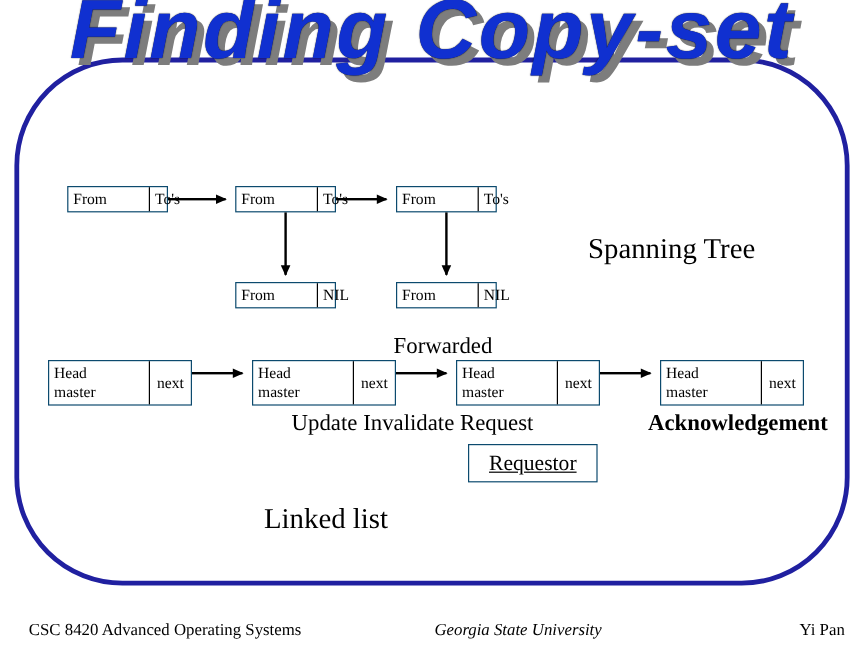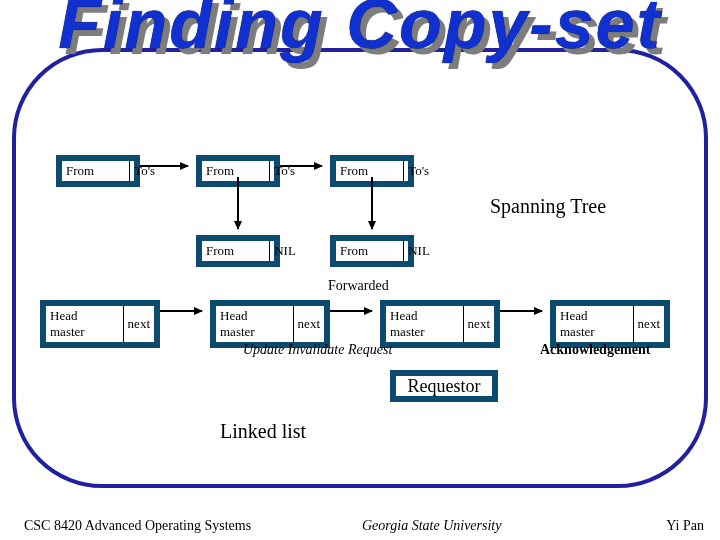--- a/index.html
+++ b/index.html
@@ -42,21 +42,21 @@
   }
   .wordart .main {
     position: relative;
     color: #1030d0;
     z-index: 2;
     text-shadow: 0 0 1px #000;
   }
   
   .cellbox {
     position: absolute;
-    border: 6px solid #0c4a6e;
+    border: 1px solid #0c4a6e;
     display: flex;
     font-size: 13px;
   }
   .cellbox .half {
     flex: 1;
     display: flex;
     align-items: center;
     justify-content: center;
     padding: 2px 4px;
   }
@@ -85,26 +85,26 @@
     content: "";
     position: absolute;
     bottom: -1px;
     left: -5px;
     border-top: 9px solid #000;
     border-left: 4px solid transparent;
     border-right: 4px solid transparent;
   }
   .label {
     position: absolute;
-    font-size: 14px;
+    font-size: 19px;
     white-space: nowrap;
   }
   .large-label {
     position: absolute;
-    font-size: 20px;
+    font-size: 24px;
     white-space: nowrap;
     text-align: right;
   }
   .footer {
     position: absolute;
     bottom: 6px;
     font-size: 14px;
   }
 </style>
 </head>
@@ -163,24 +163,24 @@
 </div>
 <div class="cellbox" style="left:550px; top:300px; width:120px;">
   <div class="half" style="flex:1.7">Head master</div>
   <div class="half">next</div>
 </div>
 
 <div class="arrow-h" style="left:160px; top:310px; width:42px;"></div>
 <div class="arrow-h" style="left:330px; top:310px; width:42px;"></div>
 <div class="arrow-h" style="left:500px; top:310px; width:42px;"></div>
 
-<div class="label" style="left:243px; top:342px;font-style:italic;">Update Invalidate Request</div>
+<div class="label" style="left:243px; top:342px;">Update Invalidate Request</div>
 <div class="label" style="left:540px; top:342px;font-weight:bold;">Acknowledgement</div>
 
-<div class="cellbox" style="left:390px; top:370px; width:108px; height:32px; font-size:18px; justify-content:flex-end; align-items:center;">
+<div class="cellbox" style="left:390px; top:370px; width:108px; height:32px; font-size:18px; justify-content:flex-end; align-items:center;text-decoration:underline;">
   <div style="width:100%; text-align:center;">Requestor</div>
 </div>
 
 <div class="large-label" style="left:220px; top:420px;">Linked list</div>
 
 <div class="footer" style="left:8px;margin-left:16px;">CSC 8420 Advanced Operating Systems</div>
 <div class="footer" style="left:362px;font-style:italic;">Georgia State University</div>
 <div class="footer" style="right:16px;">Yi Pan</div>
 
 </body></html>

